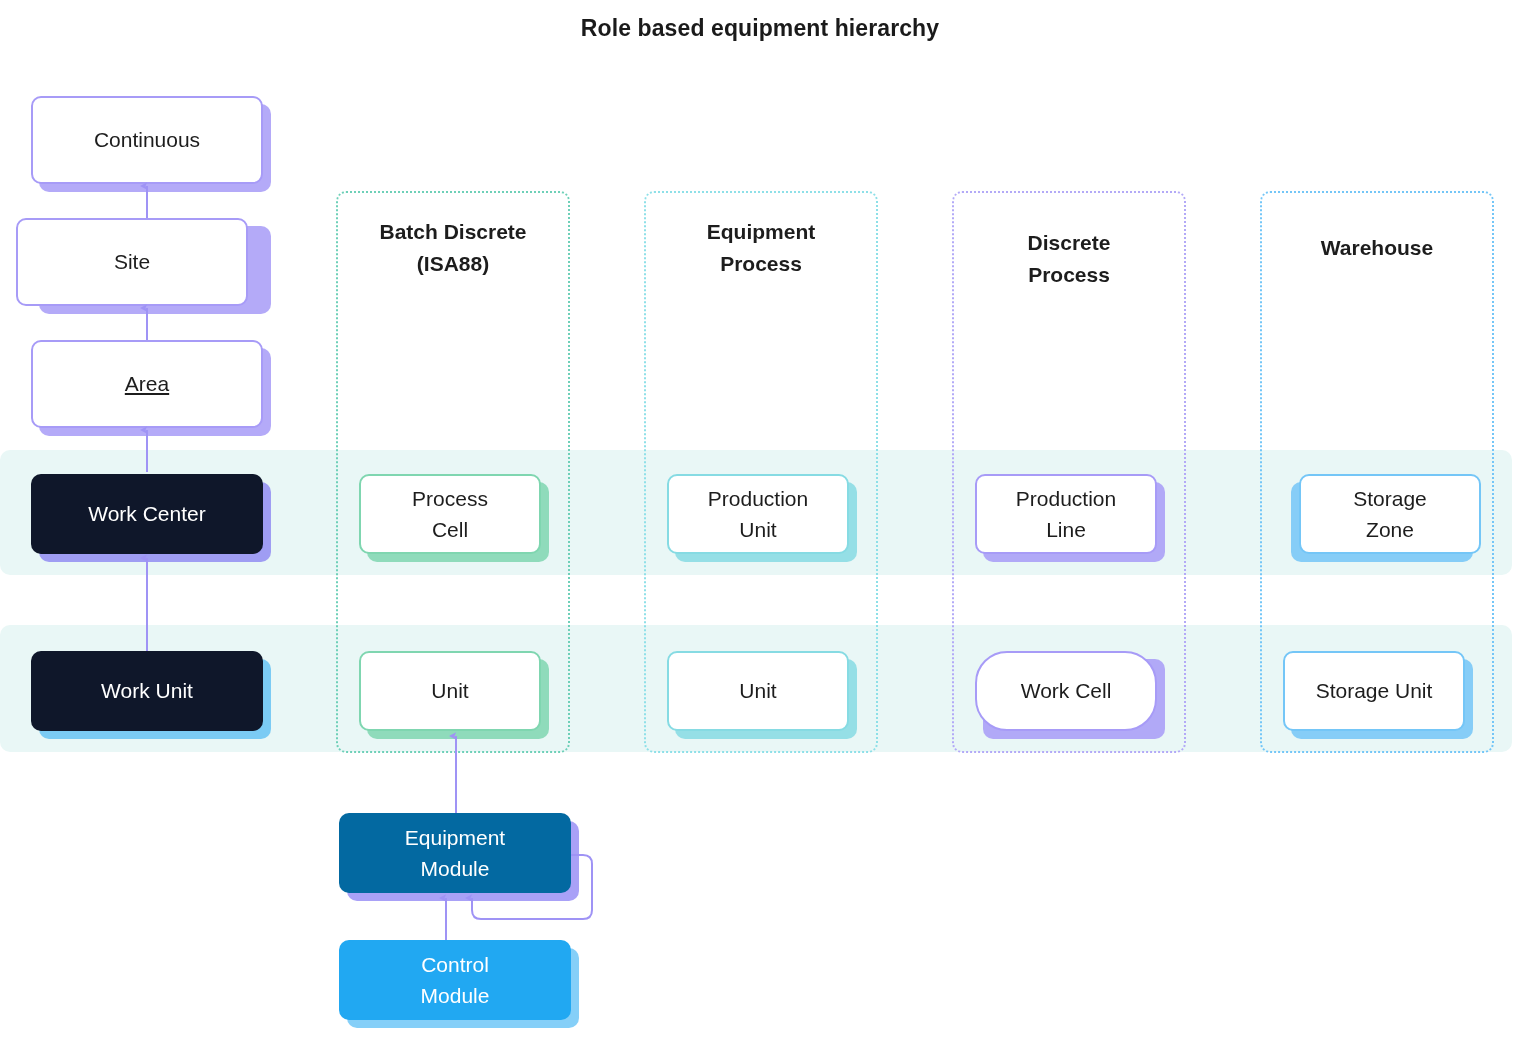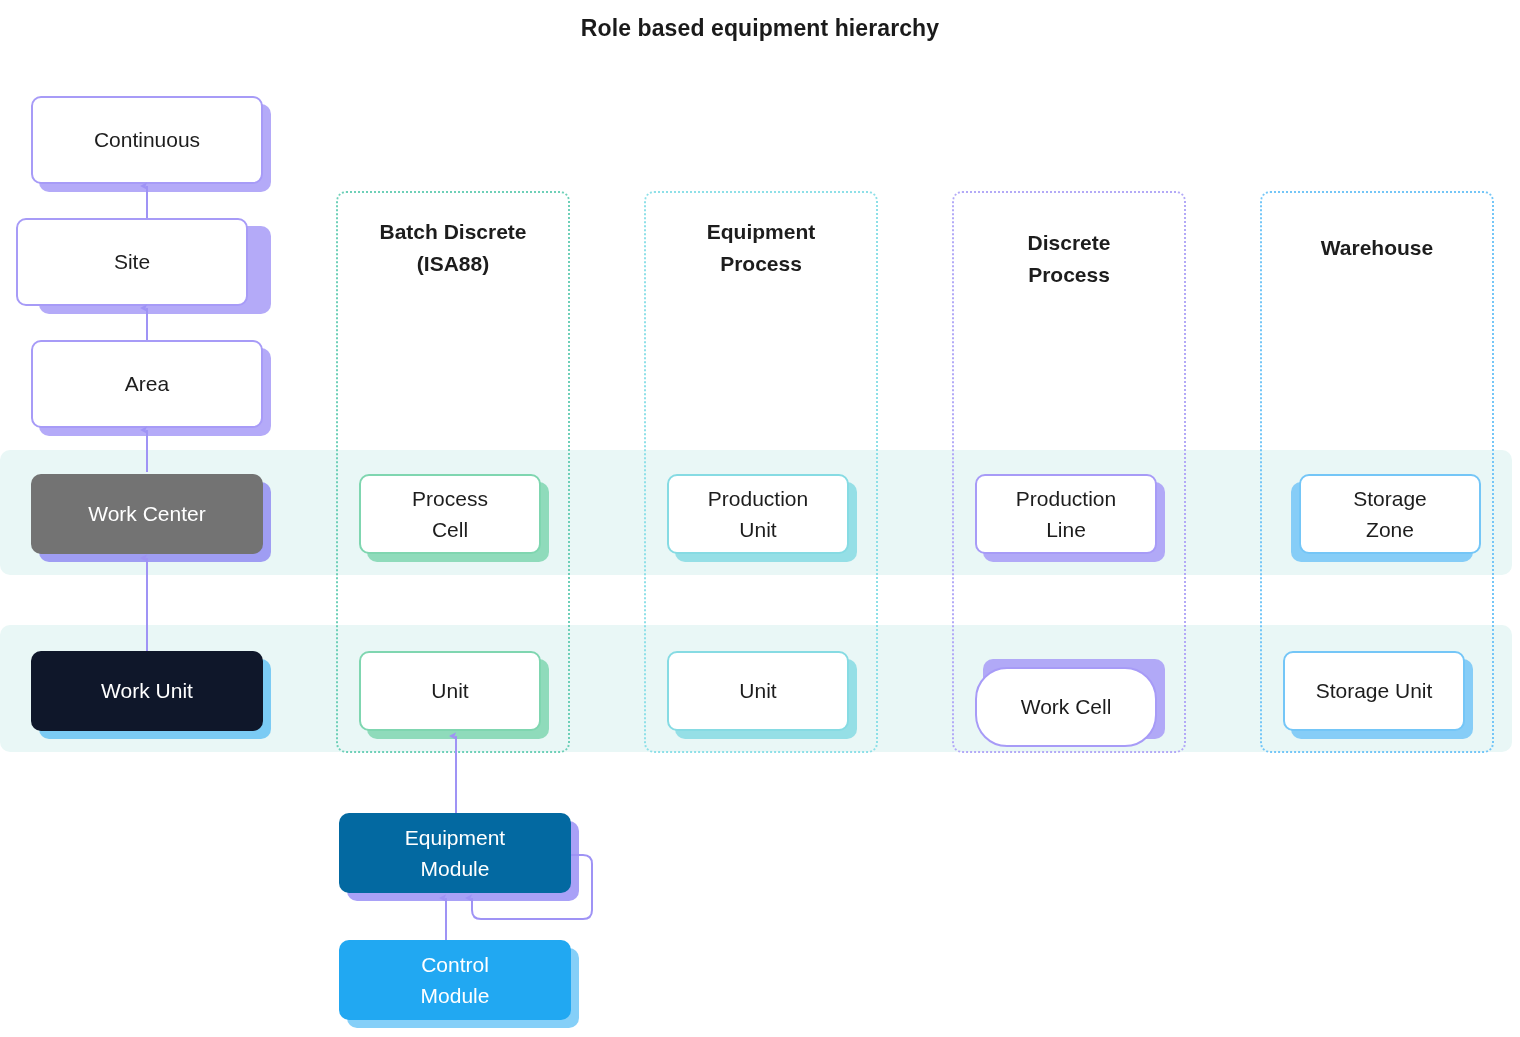--- a/index.html
+++ b/index.html
@@ -128,39 +128,39 @@
 Unit</span></div>
       <div class="shadow" style="left: 675px; top: 659px; width: 182px; height: 80px; background: rgb(134, 219, 227); opacity: 0.85;"></div>
       <div class="node" style="left: 667px; top: 651px; width: 182px; height: 80px; border-color: rgb(134, 219, 227);"><span>Unit</span></div>
       <div class="group" style="left: 952px; top: 191px; width: 234px; height: 562px; border-color: rgb(179, 170, 247);"></div>
       <div class="group-label" style="top: 227px; left: 952px; width: 234px;">Discrete
 Process</div>
       <div class="shadow" style="left: 983px; top: 482px; width: 182px; height: 80px; background: rgb(167, 155, 247); opacity: 0.85;"></div>
       <div class="node" style="left: 975px; top: 474px; width: 182px; height: 80px; border-color: rgb(167, 155, 247);"><span>Production
 Line</span></div>
       <div class="shadow" style="left: 983px; top: 659px; width: 182px; height: 80px; background: rgb(167, 155, 247); opacity: 0.85;"></div>
-      <div class="node" style="left: 975px; top: 667px; width: 182px; height: 80px; border-color: rgb(167, 155, 247); border-radius: 32px;"><span>Work Cell</span></div>
+      <div class="node" style="left: 975px; top: 651px; width: 182px; height: 80px; border-color: rgb(167, 155, 247); border-radius: 32px;"><span>Work Cell</span></div>
       <div class="group" style="left: 1260px; top: 191px; width: 234px; height: 562px; border-color: rgb(116, 198, 247);"></div>
       <div class="group-label" style="top: 232px; left: 1260px; width: 234px;">Warehouse</div>
       <div class="shadow" style="left: 1291px; top: 482px; width: 182px; height: 80px; background: rgb(116, 198, 247); opacity: 0.85;"></div>
       <div class="node" style="left: 1283px; top: 474px; width: 182px; height: 80px; border-color: rgb(116, 198, 247); margin-left: 16px;"><span>Storage
 Zone</span></div>
       <div class="shadow" style="left: 1291px; top: 659px; width: 182px; height: 80px; background: rgb(116, 198, 247); opacity: 0.85;"></div>
       <div class="node" style="left: 1283px; top: 651px; width: 182px; height: 80px; border-color: rgb(116, 198, 247);"><span>Storage Unit</span></div>
     </div>
 
   <div id="left-layer">
       <div class="shadow" style="left: 39px; top: 104px; width: 232px; height: 88px; background: rgb(167, 155, 247); opacity: 0.85;"></div>
       <div class="node" style="left: 31px; top: 96px; width: 232px; height: 88px; border-color: rgb(167, 155, 247);"><span>Continuous</span></div>
       <div class="shadow" style="left: 39px; top: 226px; width: 232px; height: 88px; background: rgb(167, 155, 247); opacity: 0.85;"></div>
       <div class="node" style="left: 16px; top: 218px; width: 232px; height: 88px; border-color: rgb(167, 155, 247);"><span>Site</span></div>
       <div class="shadow" style="left: 39px; top: 348px; width: 232px; height: 88px; background: rgb(167, 155, 247); opacity: 0.85;"></div>
-      <div class="node" style="left: 31px; top: 340px; width: 232px; height: 88px; border-color: rgb(167, 155, 247);"><span>Area</span></div>
+      <div class="node" style="left: 31px; top: 340px; width: 232px; height: 88px; border-color: rgb(167, 155, 247); text-decoration: underline;"><span>Area</span></div>
       <div class="shadow" style="left: 39px; top: 482px; width: 232px; height: 80px; background: rgb(99, 83, 240); opacity: 0.55;"></div>
-      <div class="node filled" style="left: 31px; top: 474px; width: 232px; height: 80px; background: #737373;"><span>Work Center</span></div>
+      <div class="node filled" style="left: 31px; top: 474px; width: 232px; height: 80px; background: #0f172a;"><span>Work Center</span></div>
       <div class="shadow" style="left: 39px; top: 659px; width: 232px; height: 80px; background: rgb(33, 168, 242); opacity: 0.55;"></div>
       <div class="node filled" style="left: 31px; top: 651px; width: 232px; height: 80px; background: #0f172a;"><span>Work Unit</span></div>
     </div>
 
   <div id="bottom-layer">
       <div class="shadow" style="left: 347px; top: 821px; width: 232px; height: 80px; background: rgb(99, 83, 240); opacity: 0.55;"></div>
       <div class="node filled" style="left: 339px; top: 813px; width: 232px; height: 80px; background: #0369a1;"><span>Equipment
 Module</span></div>
       <div class="shadow" style="left: 347px; top: 948px; width: 232px; height: 80px; background: rgb(33, 168, 242); opacity: 0.55;"></div>
       <div class="node filled" style="left: 339px; top: 940px; width: 232px; height: 80px; background: rgb(33, 168, 242);"><span>Control

